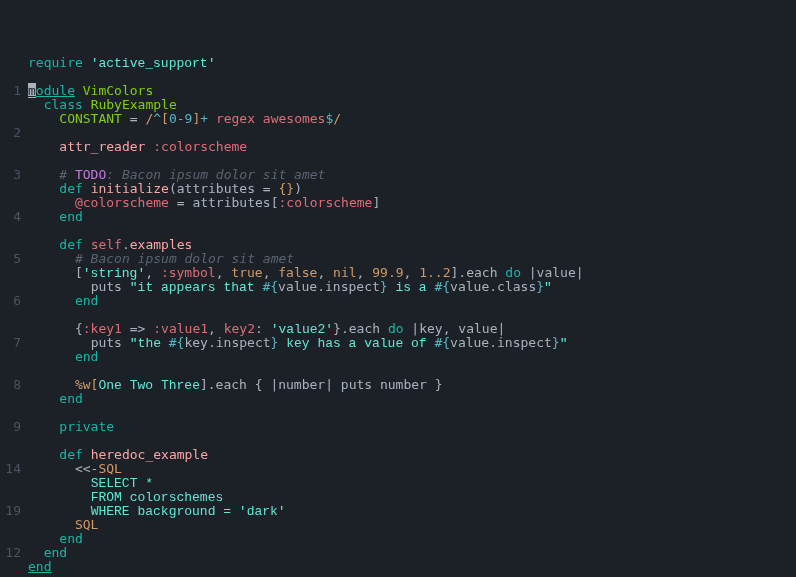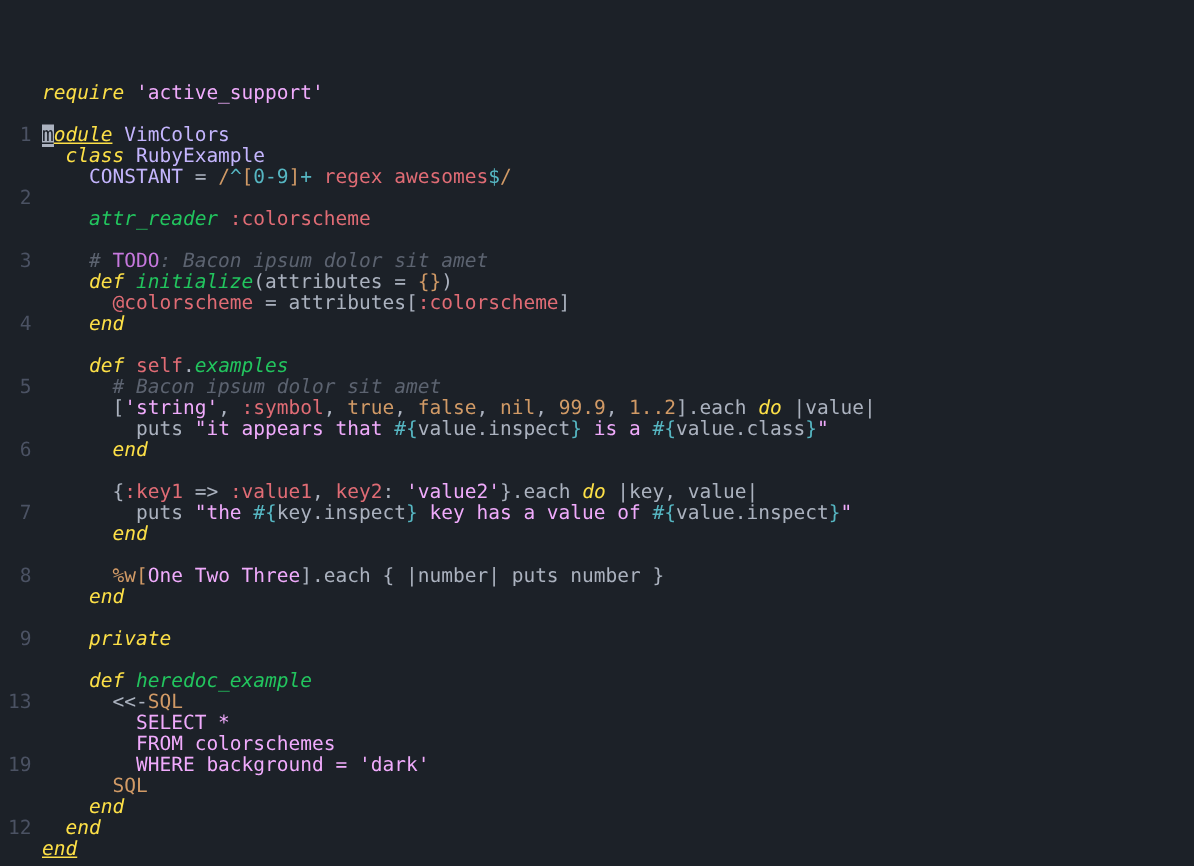--- a/index.html
+++ b/index.html
@@ -25,26 +25,26 @@
     color: #4b5263;
     user-select: none;
   }
   .gutter .ln { display: block; height: 14px; }
   .code {
     flex: 1;
     color: #abb2bf;
   }
   .code .line { display: block; height: 14px; }
   
-  .kw { color: #fde047; font-style: italic; }       
-  .str { color: #f0abfc; }      
+  .kw { color: #14b8a6; }       
+  .str { color: #5eead4; font-family: Liberation Mono, monospace; }      
   .num { color: #d19a66; }    
   .sym { color: #56b6c2; }      
-  .fn { color: #22c55e; font-style: italic; }       
-  .const { color: #c4b5fd; }    
+  .fn { color: #fca5a5; }       
+  .const { color: #84cc16; }    
   .cmt { color: #5c6370; font-style: italic; } 
   .todo { color: #c678dd; background: rgba(0,0,0,0); }
   .cursor { background: #abb2bf; color: #1c2128; }
   .underline { text-decoration: underline; }
   .var { color: #e06c75; text-align: right; }
 </style>
 </head>
 <body>
 
 
@@ -53,21 +53,21 @@
   <div class="gutter">
     <span class="ln">1</span>
     <span class="ln">2</span>
     <span class="ln">3</span>
     <span class="ln">4</span>
     <span class="ln">5</span>
     <span class="ln">6</span>
     <span class="ln">7</span>
     <span class="ln">8</span>
     <span class="ln">9</span>
-    <span class="ln">13</span>
+    <span class="ln">14</span>
     <span class="ln">19</span>
     <span class="ln">12</span>
     
     
     
     
     
     
     
     

